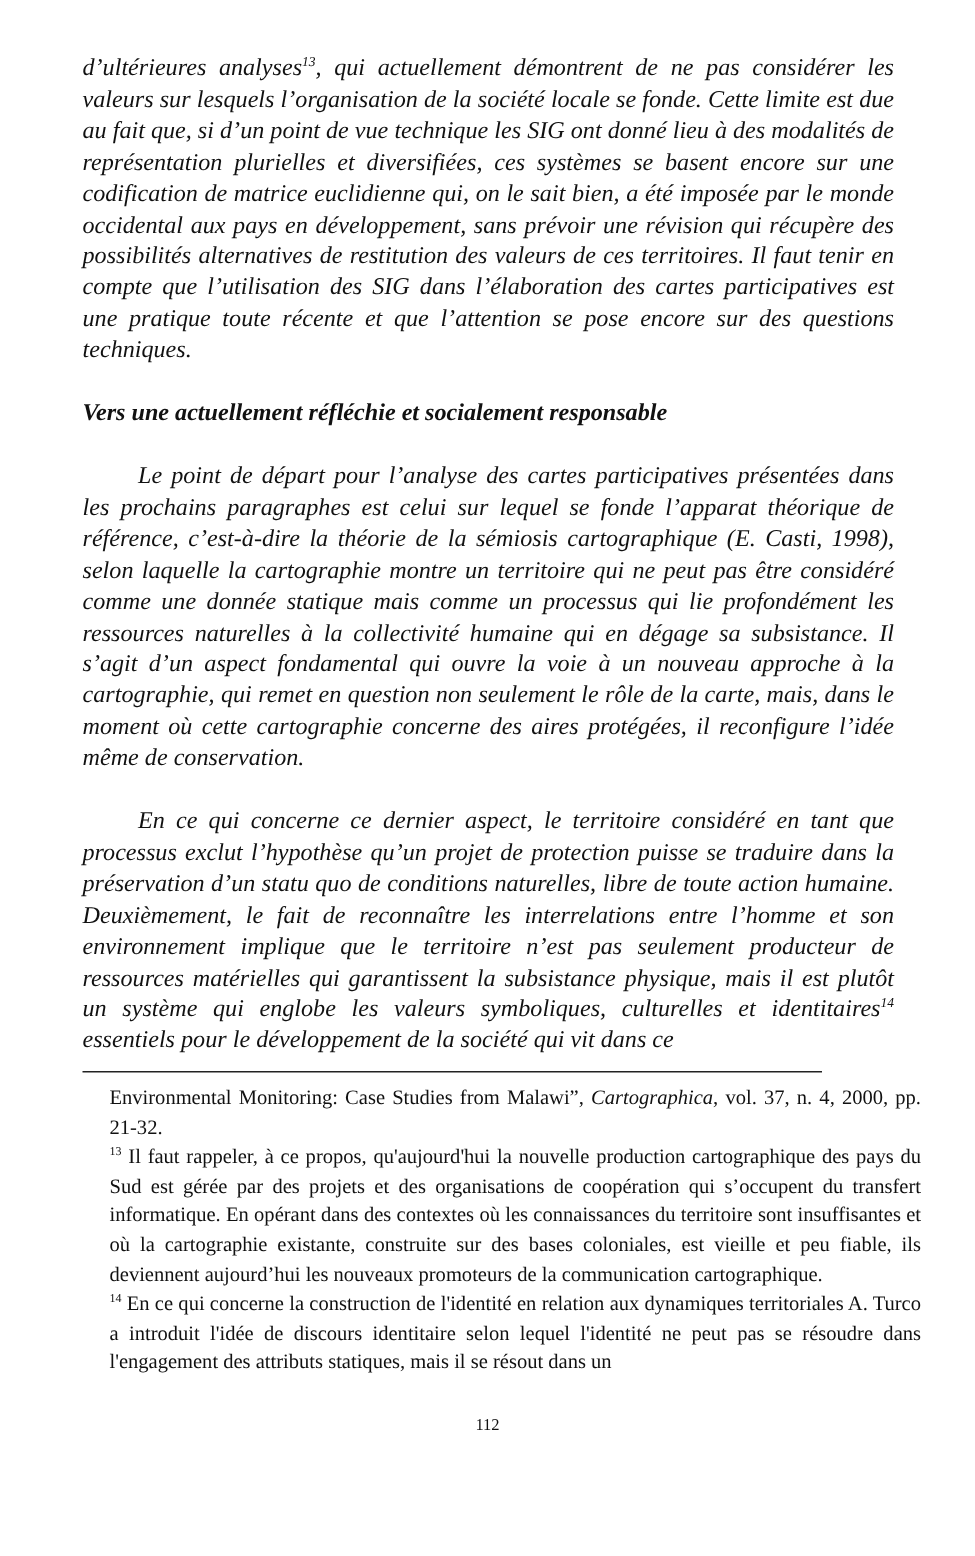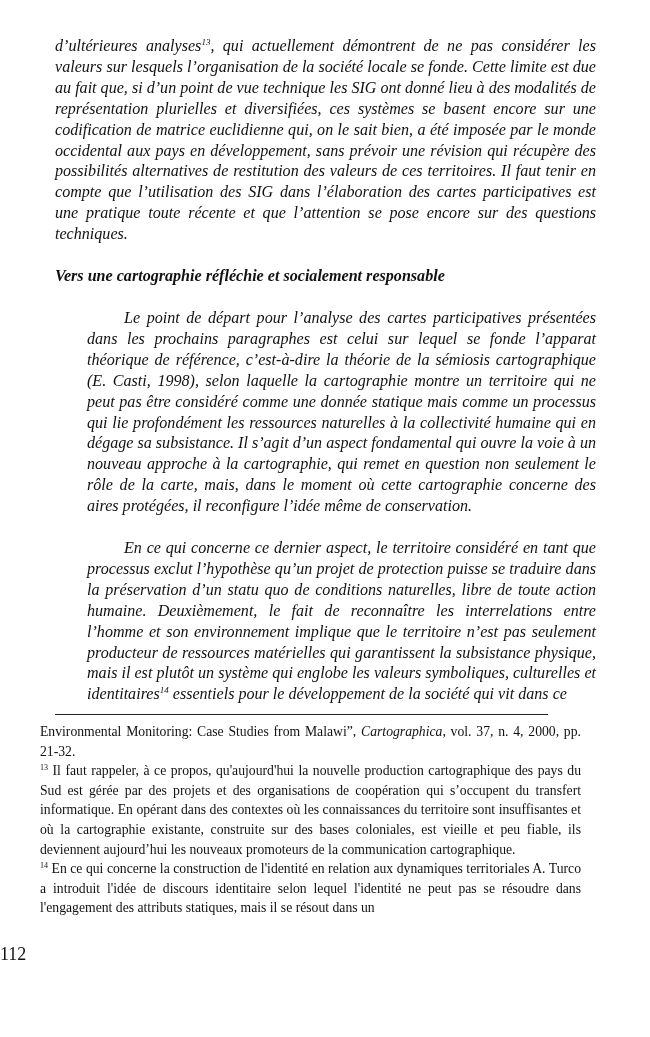--- a/index.html
+++ b/index.html
@@ -17,66 +17,66 @@
       top: 36px;
       width: 541px;
     }
     .body-text p {
       margin: 0;
       font-size: 16.1px;
       line-height: 20.9px;
       text-align: justify;
       font-style: italic;
     }
-    .body-text p.indent { text-indent: 37px; margin-left: 32px; }
+    .body-text p.indent { text-indent: 37px; }
     .gap { height: 21px; }
     .heading {
       font-weight: bold;
       font-size: 16.1px;
       line-height: 21px;
       text-align: center;
       margin: 0;
     }
     sup { font-size: 9px; line-height: 0; vertical-align: 6px; }
     .rule {
       position: absolute;
       left: 55px;
       top: 714px;
       width: 493px;
       height: 0;
       border-top: 1.2px solid #222;
     }
     .footnotes {
       position: absolute;
-      left: 40px;
+      left: 73px;
       top: 722px;
       width: 541px;
     }
     .footnotes p {
       margin: 0;
       font-size: 13.7px;
       line-height: 19.6px;
       text-align: justify;
     }
     .footnotes sup { font-size: 8px; vertical-align: 5px; }
     .page-number {
       position: absolute;
       left: 0; width: 650px;
       top: 944px;
-      text-align: left;
-      font-size: 18px;
+      text-align: center;
+      font-size: 11px;
     }
   </style>
 </head>
 <body>
 
 <div class="page body-text">
   <p><span>d’ultérieures analyses</span><sup>13</sup><span>, qui actuellement démontrent de ne pas considérer les valeurs sur lesquels l’organisation de la société locale se fonde. Cette limite est due au fait que, si d’un point de vue technique les SIG ont donné lieu à des modalités de représentation plurielles et diversifiées, ces systèmes se basent encore sur une codification de matrice euclidienne qui, on le sait bien, a été imposée par le monde occidental aux pays en développement, sans prévoir une révision qui récupère des possibilités alternatives de restitution des valeurs de ces territoires. Il faut tenir en compte que l’utilisation des SIG dans l’élaboration des cartes participatives est une pratique toute récente et que l’attention se pose encore sur des questions techniques.</span></p>
   <div class="gap"></div>
-  <p class="heading">Vers une cartographie réfléchie et socialement responsable</p>
+  <p class="heading">Vers une actuellement réfléchie et socialement responsable</p>
   <div class="gap"></div>
   <p class="indent">Le point de départ pour l’analyse des cartes participatives présentées dans les prochains paragraphes est celui sur lequel se fonde l’apparat théorique de référence, c’est-à-dire la théorie de la sémiosis cartographique (E. Casti, 1998), selon laquelle la cartographie montre un territoire qui ne peut pas être considéré comme une donnée statique mais comme un processus qui lie profondément les ressources naturelles à la collectivité humaine qui en dégage sa subsistance. Il s’agit d’un aspect fondamental qui ouvre la voie à un nouveau approche à la cartographie, qui remet en question non seulement le rôle de la carte, mais, dans le moment où cette cartographie concerne des aires protégées, il reconfigure l’idée même de conservation.</p>
   <div class="gap"></div>
   <p class="indent"><span>En ce qui concerne ce dernier aspect, le territoire considéré en tant que processus exclut l’hypothèse qu’un projet de protection puisse se traduire dans la préservation d’un statu quo de conditions naturelles, libre de toute action humaine. Deuxièmement, le fait de reconnaître les interrelations entre l’homme et son environnement implique que le territoire n’est pas seulement producteur de ressources matérielles qui garantissent la subsistance physique, mais il est plutôt un système qui englobe les valeurs symboliques, culturelles et identitaires</span><sup>14</sup><span> essentiels pour le développement de la société qui vit dans ce</span></p>
 </div>
 
 <div class="rule"></div>
 
 <div class="footnotes">
   <p><span>Environmental Monitoring: Case Studies from Malawi”, </span><i>Cartographica</i><span>, vol. 37, n. 4, 2000, pp. 21-32.</span></p>

